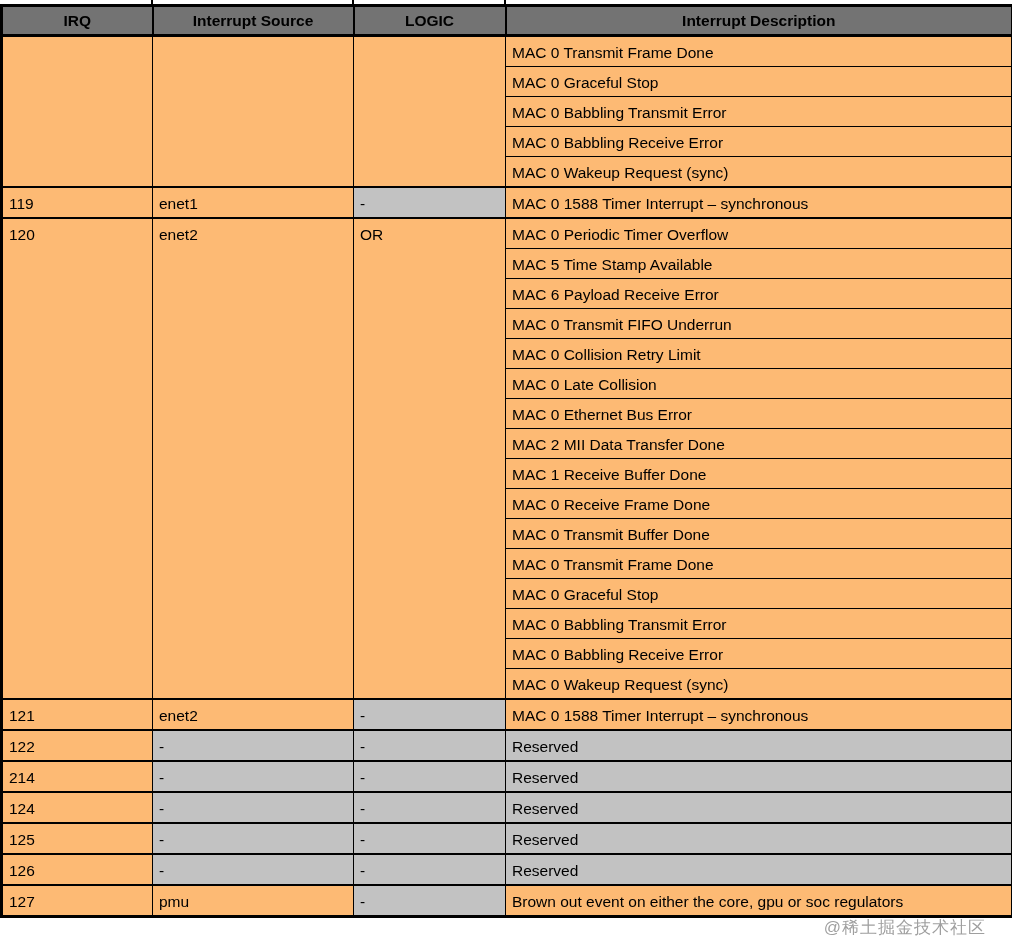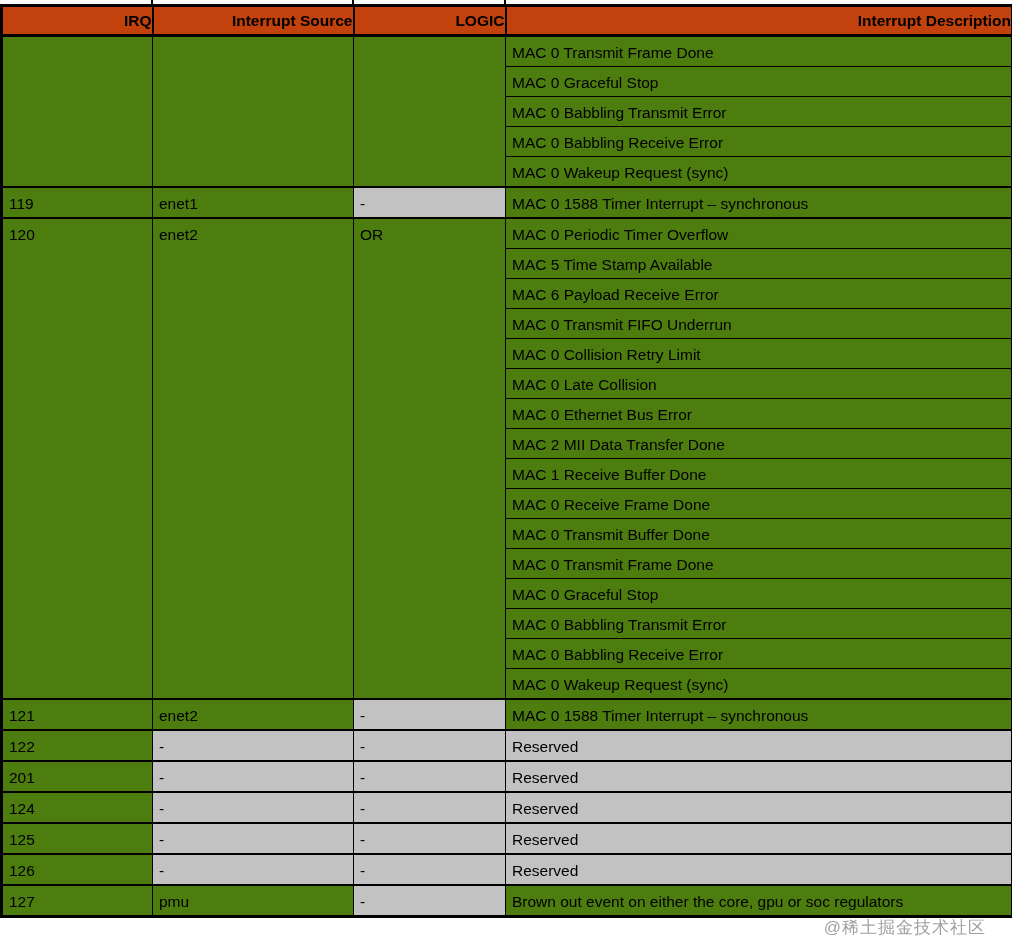--- a/index.html
+++ b/index.html
@@ -29,33 +29,33 @@
     width: 1011px;
     margin-top: 4px;
     border: 3px solid #000;
   }
   th {
     border: 2px solid #000;
     border-bottom: 3px solid #000;
     font-size: 15.5px;
     font-weight: bold;
     height: 30px;
-    text-align: right;
+    text-align: center;
     vertical-align: middle;
     padding: 0;
-    background: #c2410c;
+    background: #737373;
   }
   td {
     border: 1px solid #000;
     font-size: 15.5px;
     height: 30px;
     vertical-align: top;
     padding: 2px 4px 0 6px;
     line-height: 27px;
-    background: #4d7c0f;
+    background: #fdba74;
     overflow: hidden;
     white-space: nowrap;
   }
   tr.group-start td { border-top: 2px solid #000; margin-top: 48px; }
   td.gray { background: var(--cell-gray, #c2c2c2); }
 
   .watermark {
     position: absolute;
     top: 916px;
     right: 26px;
@@ -172,21 +172,21 @@
           <td rowspan="1" class="gray">-</td>
           <td>MAC 0 1588 Timer Interrupt – synchronous</td>
         </tr>
         <tr class="group-start">
           <td rowspan="1">122</td>
           <td rowspan="1" class="gray">-</td>
           <td rowspan="1" class="gray">-</td>
           <td class="gray">Reserved</td>
         </tr>
         <tr class="group-start">
-          <td rowspan="1">201</td>
+          <td rowspan="1">214</td>
           <td rowspan="1" class="gray">-</td>
           <td rowspan="1" class="gray">-</td>
           <td class="gray">Reserved</td>
         </tr>
         <tr class="group-start">
           <td rowspan="1">124</td>
           <td rowspan="1" class="gray">-</td>
           <td rowspan="1" class="gray">-</td>
           <td class="gray">Reserved</td>
         </tr>

